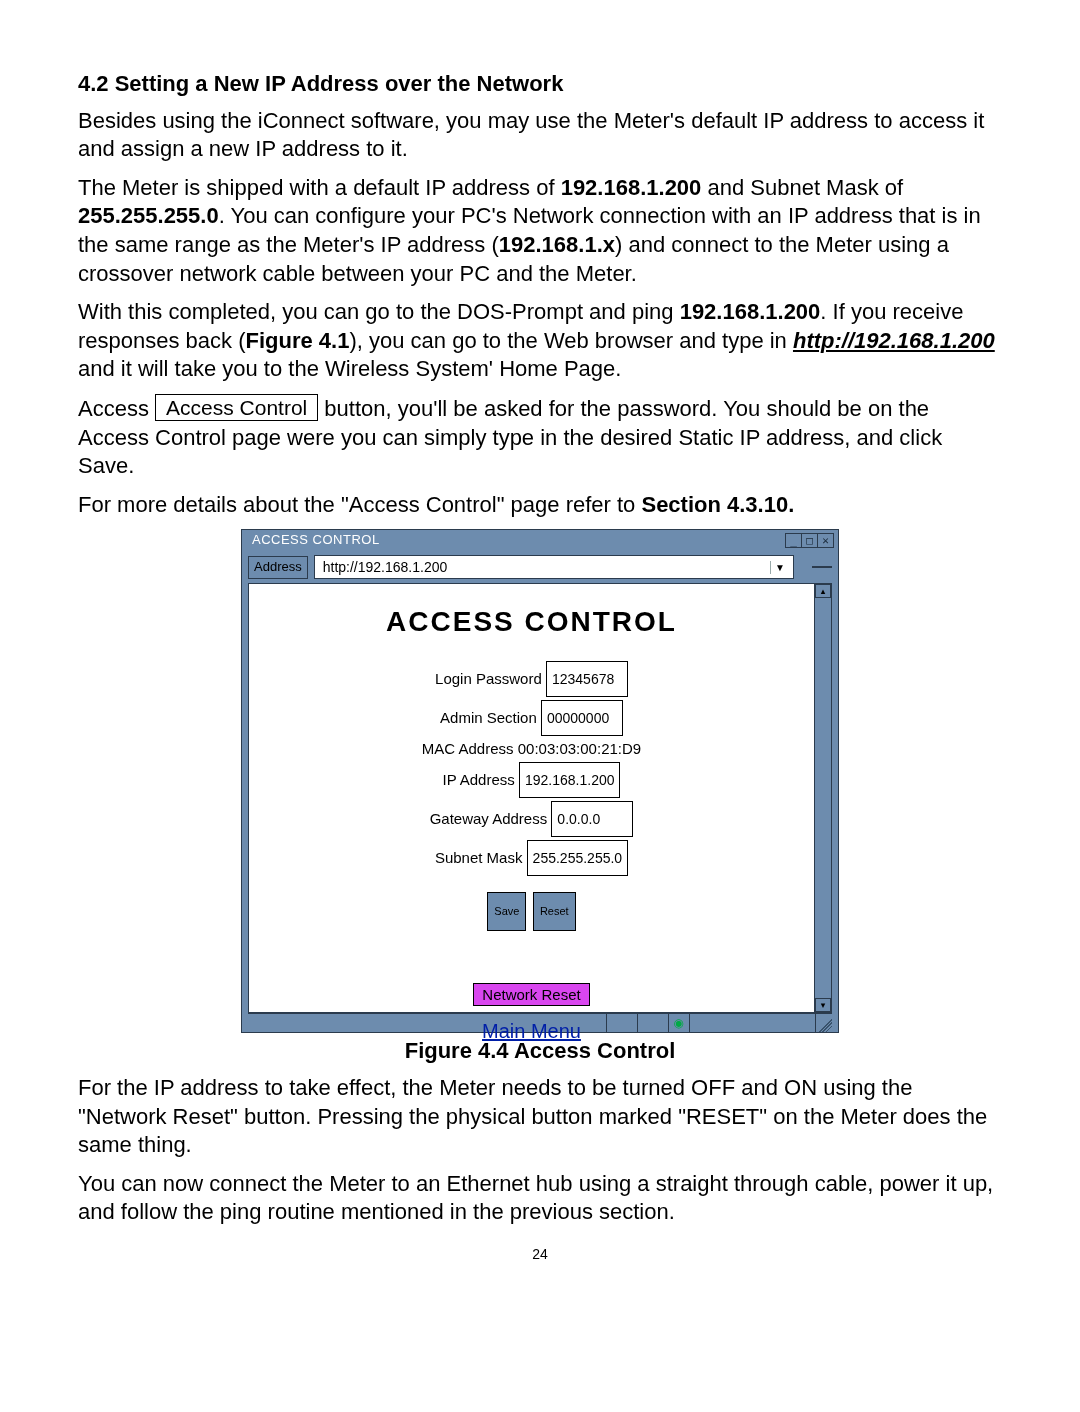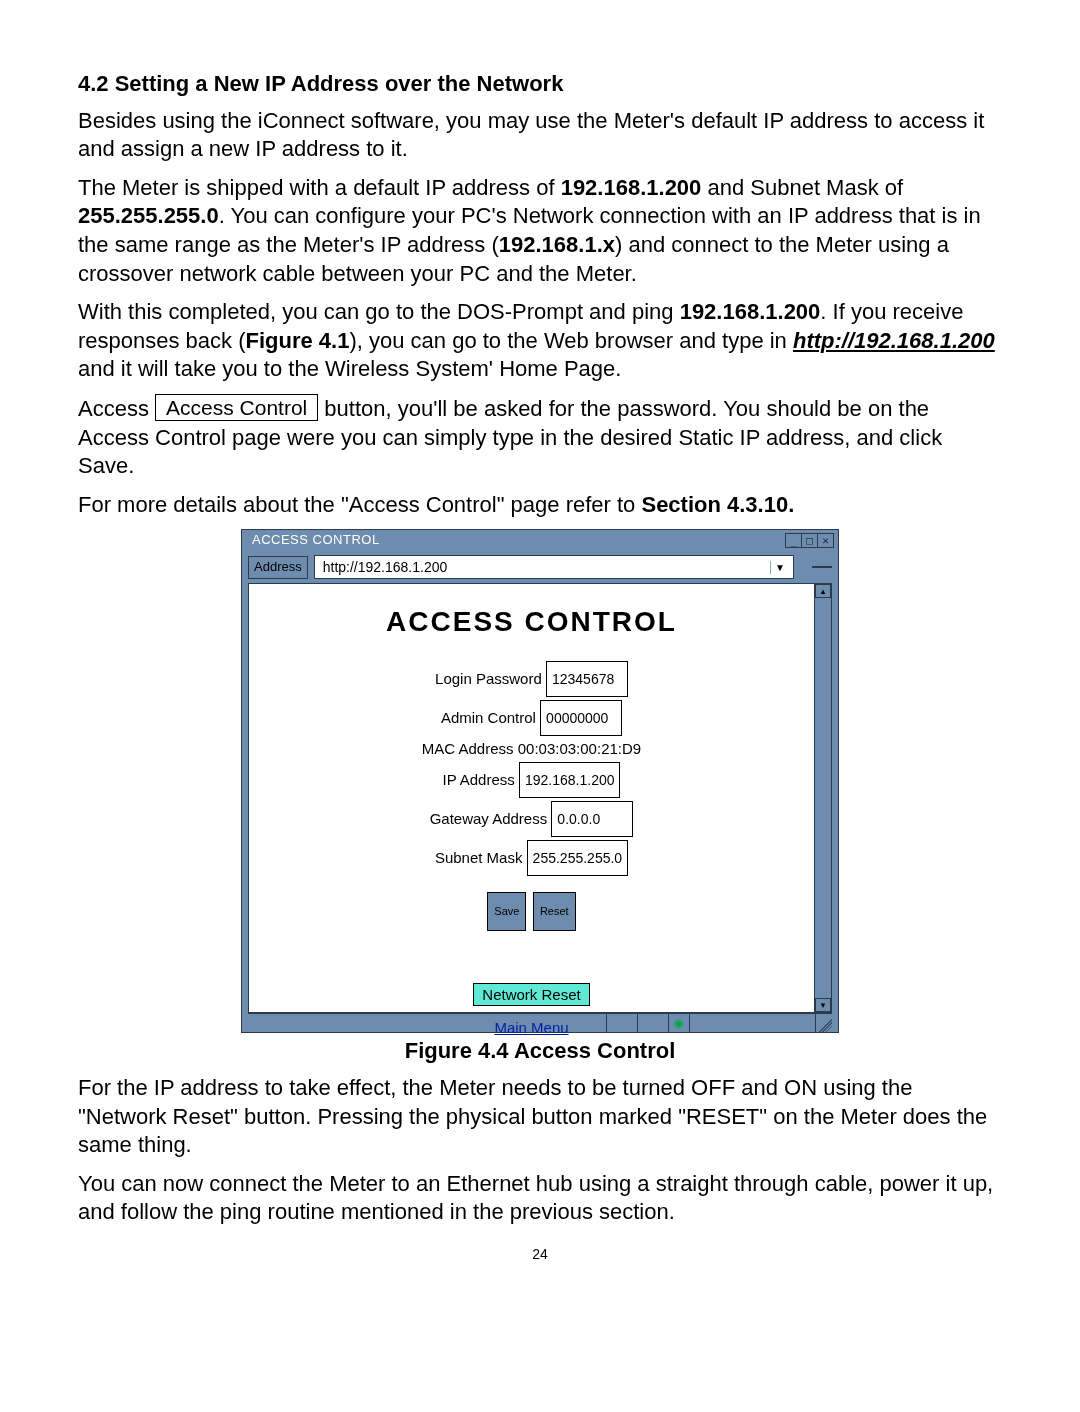--- a/index.html
+++ b/index.html
@@ -149,31 +149,31 @@
     display: inline-block;
     border: 1px solid #000;
     background: #6d8cae;
     padding: 11px 6px;
     margin: 0 1px;
     font-size: 11px;
   }
   .netreset-btn {
     display: inline-block;
     border: 1px solid #000;
-    background: #5eead4;
+    background: #d946ef;
     padding: 1px 8px;
     font-size: 15px;
     margin-top: 52px;
   }
   .main-menu-link {
     display: block;
     margin-top: 12px;
     color: #001fa8;
     text-decoration: underline;
-    font-size: 15px;
+    font-size: 20px;
   }
   .statusbar {
     height: 18px;
     background: #6d8cae;
     border-top: 1px solid #2b3b4d;
     display: flex;
   }
   .statusbar .cell {
     border-right: 1px solid #2b3b4d;
     height: 100%;
@@ -237,21 +237,21 @@
     <div class="content-area">
       <div class="viewport">
         <div class="view-main">
           <div class="h1-ac">ACCESS CONTROL</div>
 
           <div class="form-row">
             <span class="form-label">Login Password</span>
             <span class="form-field">12345678</span>
           </div>
           <div class="form-row">
-            <span class="form-label">Admin Control</span>
+            <span class="form-label">Admin Section</span>
             <span class="form-field">00000000</span>
           </div>
           <div class="form-row">
             <span class="form-label">MAC Address</span>
             <span class="mac-readonly"> <span>00:03:03:00:21:D9</span></span>
           </div>
           <div class="form-row">
             <span class="form-label">IP Address</span>
             <span class="form-field">192.168.1.200</span>
           </div>

